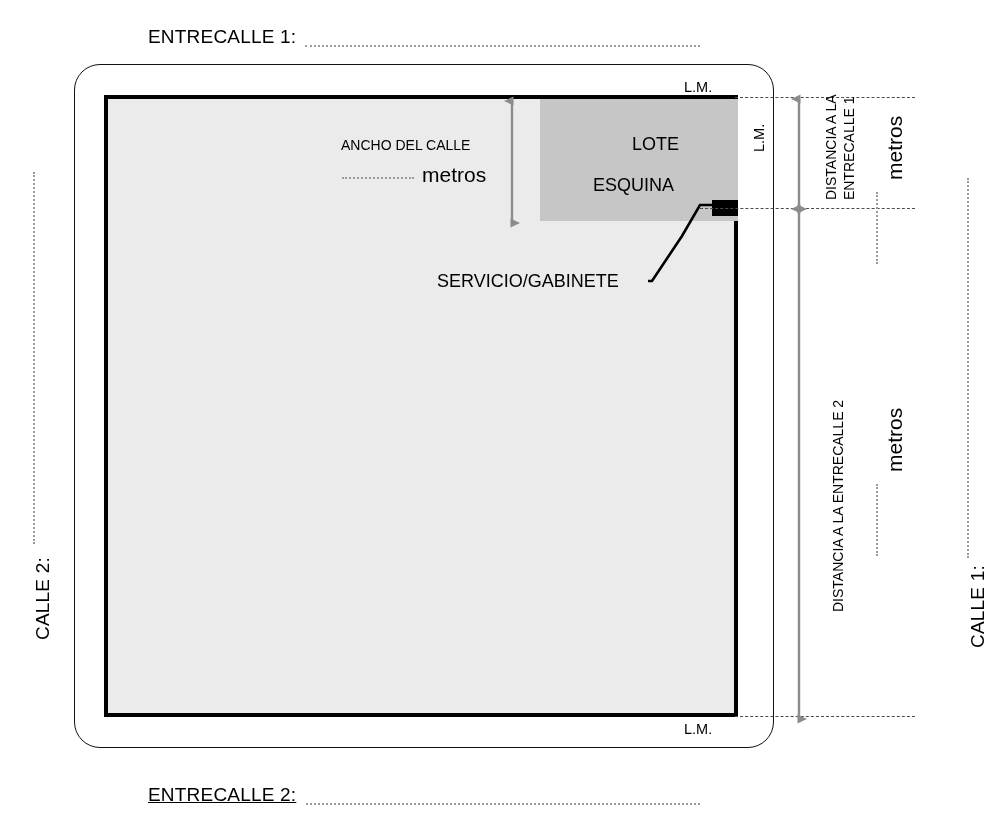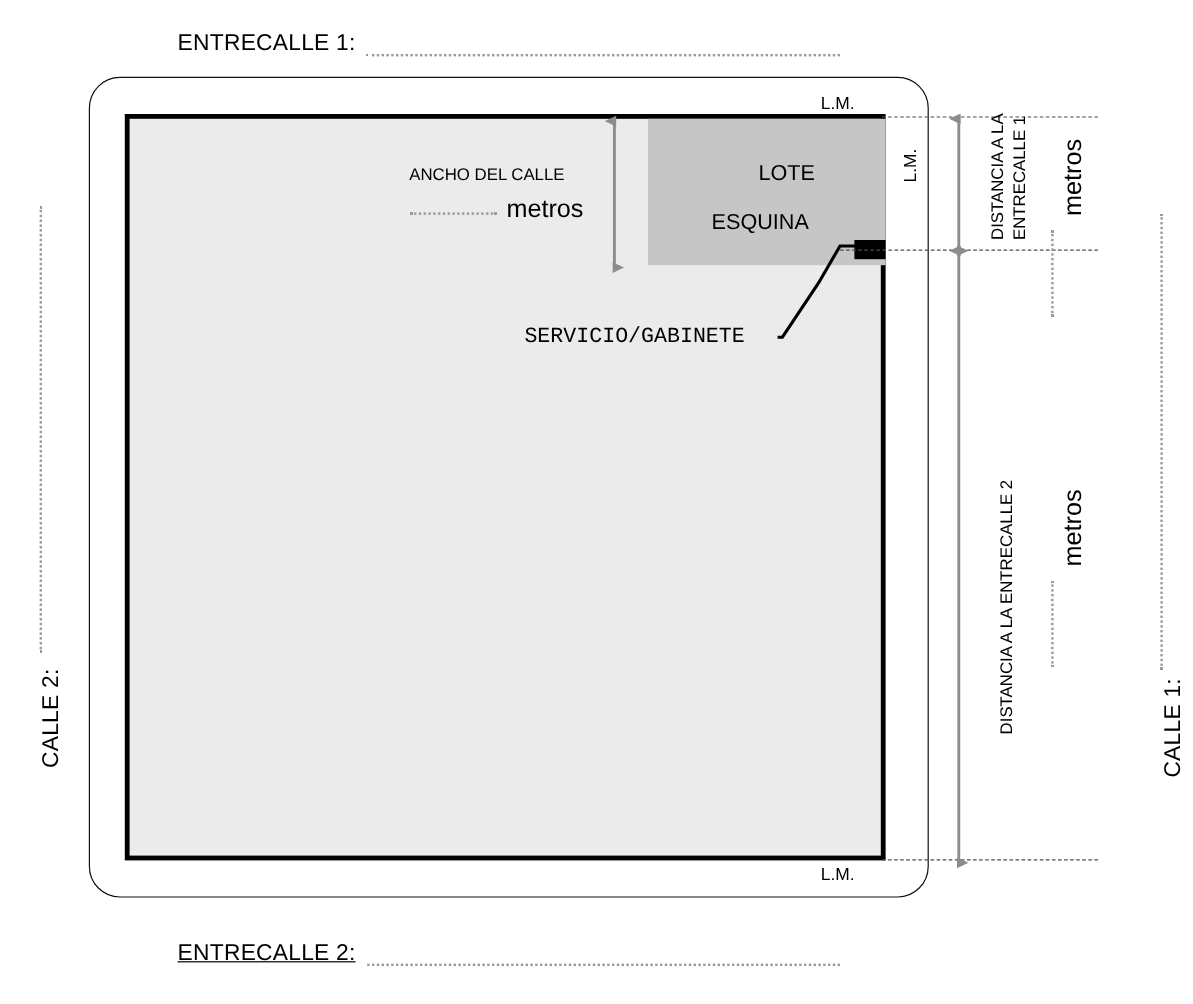--- a/index.html
+++ b/index.html
@@ -134,21 +134,21 @@
     </defs>
     <line x1="16" y1="9" x2="16" y2="131" stroke="#8c8c8c" stroke-width="2.4" marker-start="url(#ah-up)" marker-end="url(#ah-up)"></line>
   </svg>
 
   <div class="abs" id="cabinet" style="left:712px; top:200px; width:26px; height:16px;"></div>
 
   <svg class="abs" style="left:648px; top:196px;" width="80" height="92" viewBox="0 0 80 92">
     <polyline points="66,9 52,9 34,40 4,85 0,85" fill="none" stroke="#000" stroke-width="2.6" stroke-linejoin="miter" stroke-linecap="butt"></polyline>
   </svg>
 
-  <div class="abs label-mid" style="left:437px; top:272px;font-family:Liberation Mono, monospace;">SERVICIO/GABINETE</div>
+  <div class="abs label-mid" style="left:437px; top:272px;">SERVICIO/GABINETE</div>
 
   <div class="abs label-lm" style="left:684px; top:80px;">L.M.</div>
 
   <div class="abs label-lm rot-ccw" style="left:752px; top:152px;">L.M.</div>
 
   <div class="abs label-lm" style="left:684px; top:722px;">L.M.</div>
 
   <div class="abs dash-h" style="left:735px; top:97px; width:180px;"></div>
   <div class="abs dash-h" style="left:700px; top:208px; width:215px;"></div>
   <div class="abs dash-h" style="left:735px; top:716px; width:180px;"></div>

